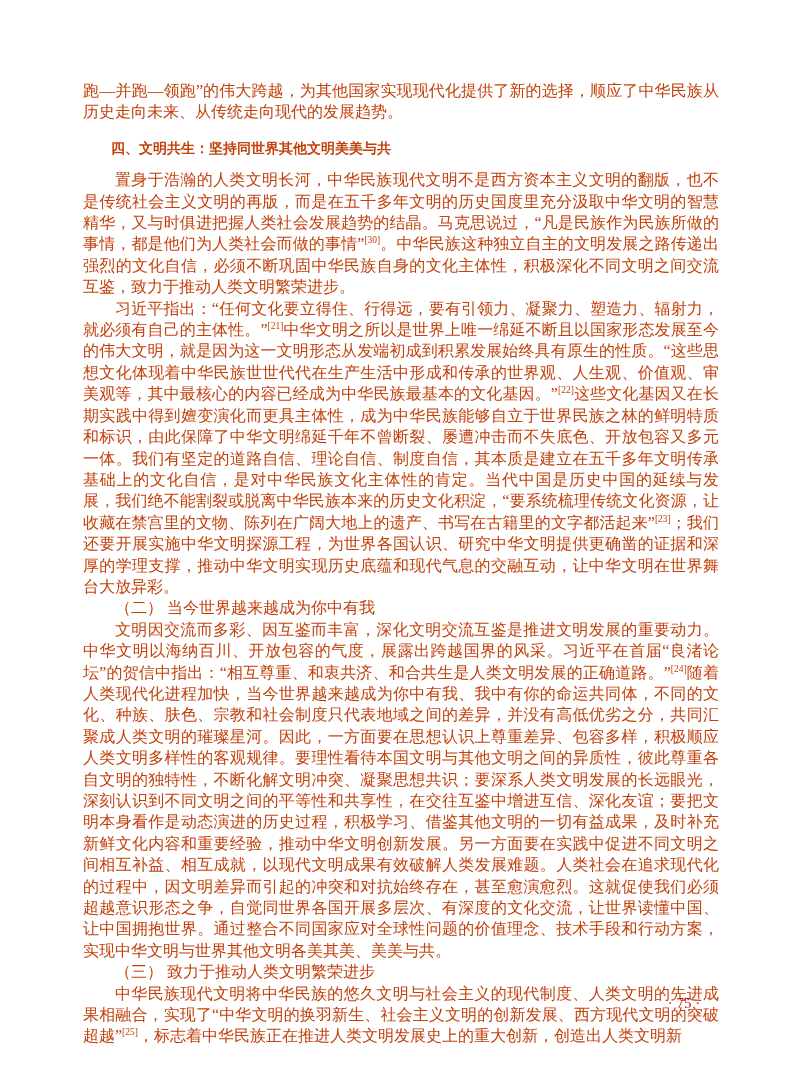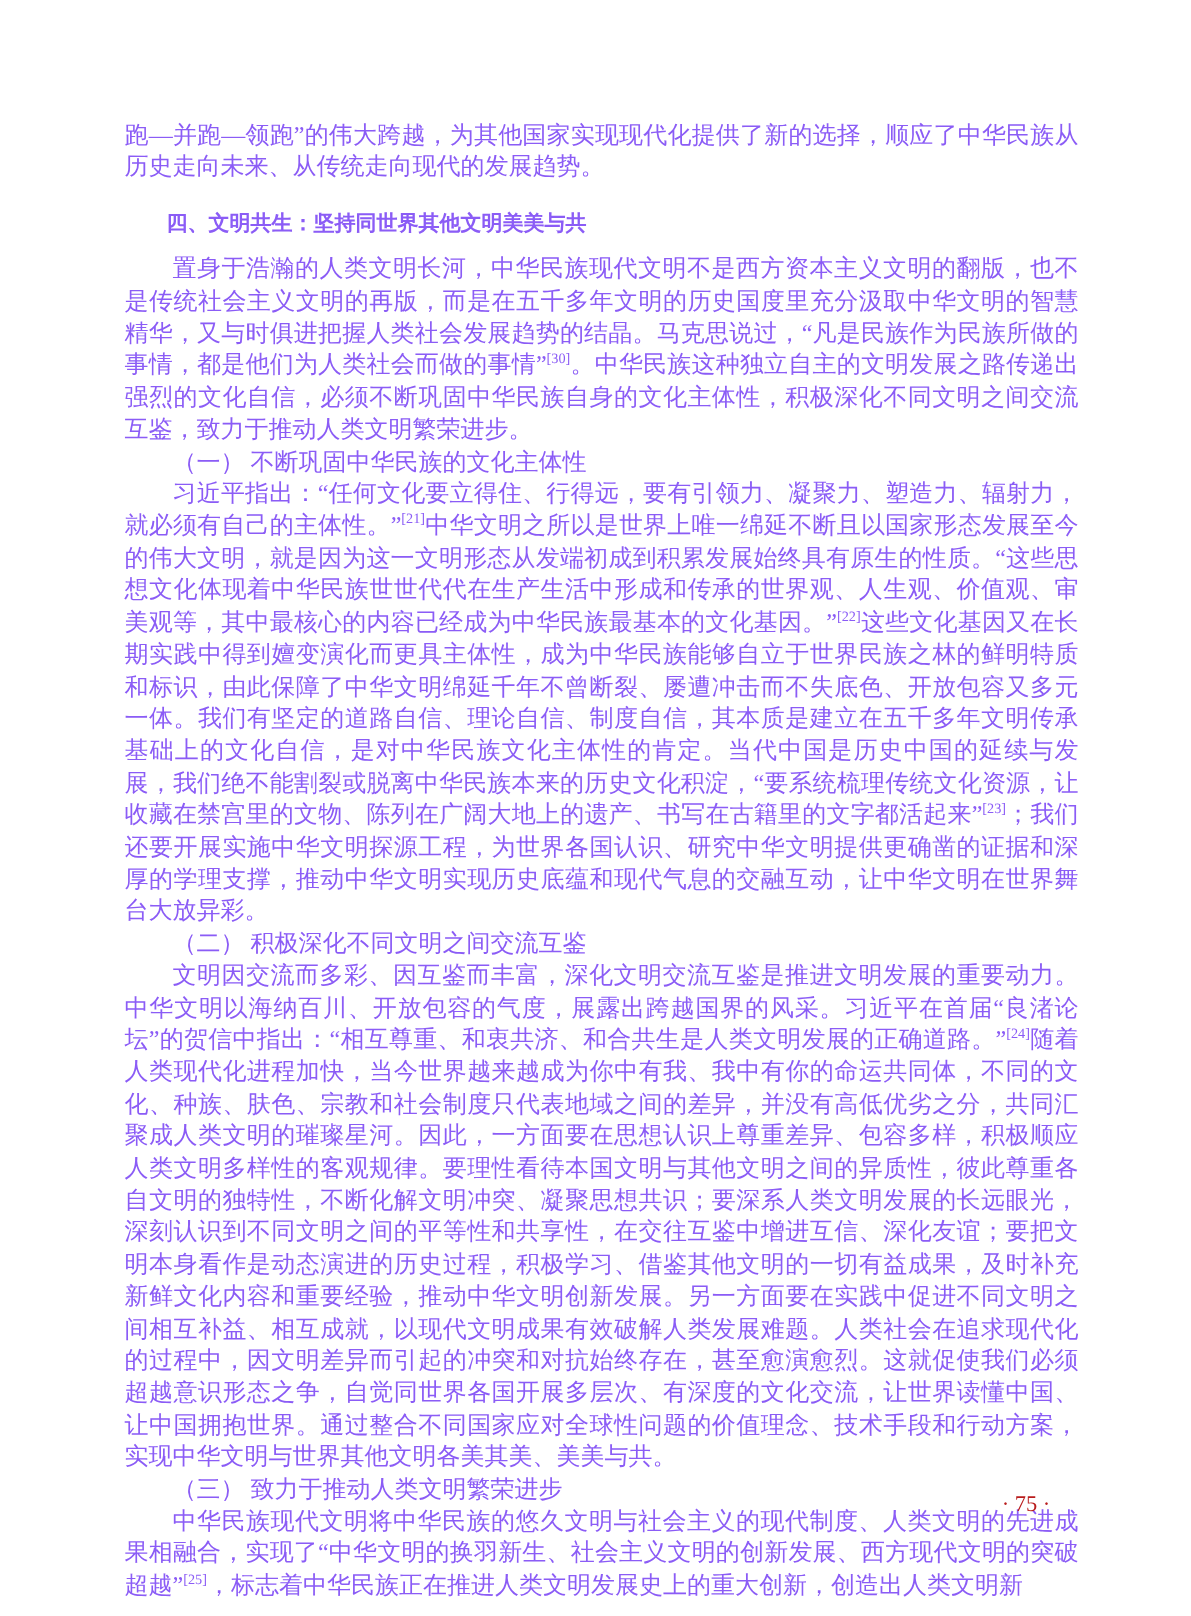--- a/index.html
+++ b/index.html
@@ -15,21 +15,21 @@
     overflow: hidden;
   }
   .text-block {
     position: absolute;
     left: 83px;
     top: 80px;
     width: 636px;
     font-family: "Liberation Serif", "DejaVu Serif", serif;
     font-size: 16px;
     line-height: 21.4px;
-    color: #8b5cf6;
+    color: #c2410c;
     text-align: justify;
   }
   .para {
     margin: 0;
     text-indent: 2em;
   }
   .para.continuation {
     text-indent: 0;
   }
   .h2 {
@@ -63,21 +63,20 @@
   }
 </style>
 </head>
 <body>
 
 <div class="page">
   <div class="text-block" id="doc-content">
       <p class="para continuation">跑—并跑—领跑”的伟大跨越，为其他国家实现现代化提供了新的选择，顺应了中华民族从历史走向未来、从传统走向现代的发展趋势。</p>
       <div class="h2">四、文明共生：坚持同世界其他文明美美与共</div>
       <p class="para">置身于浩瀚的人类文明长河，中华民族现代文明不是西方资本主义文明的翻版，也不是传统社会主义文明的再版，而是在五千多年文明的历史国度里充分汲取中华文明的智慧精华，又与时俱进把握人类社会发展趋势的结晶。马克思说过，“凡是民族作为民族所做的事情，都是他们为人类社会而做的事情”<sup class="fnref">[30]</sup>。中华民族这种独立自主的文明发展之路传递出强烈的文化自信，必须不断巩固中华民族自身的文化主体性，积极深化不同文明之间交流互鉴，致力于推动人类文明繁荣进步。</p>
-      <div class="h3">（一） 不断巩固中华民族的文化主体性</div>
       <p class="para">习近平指出：“任何文化要立得住、行得远，要有引领力、凝聚力、塑造力、辐射力，就必须有自己的主体性。”<sup class="fnref">[21]</sup>中华文明之所以是世界上唯一绵延不断且以国家形态发展至今的伟大文明，就是因为这一文明形态从发端初成到积累发展始终具有原生的性质。“这些思想文化体现着中华民族世世代代在生产生活中形成和传承的世界观、人生观、价值观、审美观等，其中最核心的内容已经成为中华民族最基本的文化基因。”<sup class="fnref">[22]</sup>这些文化基因又在长期实践中得到嬗变演化而更具主体性，成为中华民族能够自立于世界民族之林的鲜明特质和标识，由此保障了中华文明绵延千年不曾断裂、屡遭冲击而不失底色、开放包容又多元一体。我们有坚定的道路自信、理论自信、制度自信，其本质是建立在五千多年文明传承基础上的文化自信，是对中华民族文化主体性的肯定。当代中国是历史中国的延续与发展，我们绝不能割裂或脱离中华民族本来的历史文化积淀，“要系统梳理传统文化资源，让收藏在禁宫里的文物、陈列在广阔大地上的遗产、书写在古籍里的文字都活起来”<sup class="fnref">[23]</sup>；我们还要开展实施中华文明探源工程，为世界各国认识、研究中华文明提供更确凿的证据和深厚的学理支撑，推动中华文明实现历史底蕴和现代气息的交融互动，让中华文明在世界舞台大放异彩。</p>
-      <div class="h3">（二） 积极深化不同文明之间交流互鉴</div>
+      <div class="h3">（二） 当今世界越来越成为你中有我</div>
       <p class="para">文明因交流而多彩、因互鉴而丰富，深化文明交流互鉴是推进文明发展的重要动力。中华文明以海纳百川、开放包容的气度，展露出跨越国界的风采。习近平在首届“良渚论坛”的贺信中指出：“相互尊重、和衷共济、和合共生是人类文明发展的正确道路。”<sup class="fnref">[24]</sup>随着人类现代化进程加快，当今世界越来越成为你中有我、我中有你的命运共同体，不同的文化、种族、肤色、宗教和社会制度只代表地域之间的差异，并没有高低优劣之分，共同汇聚成人类文明的璀璨星河。因此，一方面要在思想认识上尊重差异、包容多样，积极顺应人类文明多样性的客观规律。要理性看待本国文明与其他文明之间的异质性，彼此尊重各自文明的独特性，不断化解文明冲突、凝聚思想共识；要深系人类文明发展的长远眼光，深刻认识到不同文明之间的平等性和共享性，在交往互鉴中增进互信、深化友谊；要把文明本身看作是动态演进的历史过程，积极学习、借鉴其他文明的一切有益成果，及时补充新鲜文化内容和重要经验，推动中华文明创新发展。另一方面要在实践中促进不同文明之间相互补益、相互成就，以现代文明成果有效破解人类发展难题。人类社会在追求现代化的过程中，因文明差异而引起的冲突和对抗始终存在，甚至愈演愈烈。这就促使我们必须超越意识形态之争，自觉同世界各国开展多层次、有深度的文化交流，让世界读懂中国、让中国拥抱世界。通过整合不同国家应对全球性问题的价值理念、技术手段和行动方案，实现中华文明与世界其他文明各美其美、美美与共。</p>
       <div class="h3">（三） 致力于推动人类文明繁荣进步</div>
       <p class="para">中华民族现代文明将中华民族的悠久文明与社会主义的现代制度、人类文明的先进成果相融合，实现了“中华文明的换羽新生、社会主义文明的创新发展、西方现代文明的突破超越”<sup class="fnref">[25]</sup>，标志着中华民族正在推进人类文明发展史上的重大创新，创造出人类文明新</p>
     </div>
   <div class="page-number">· 75 ·</div>
 </div>
 
 </body></html>

